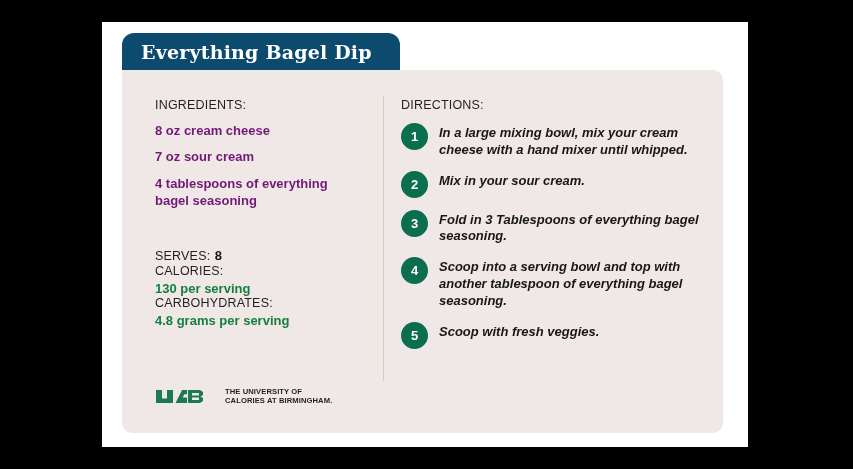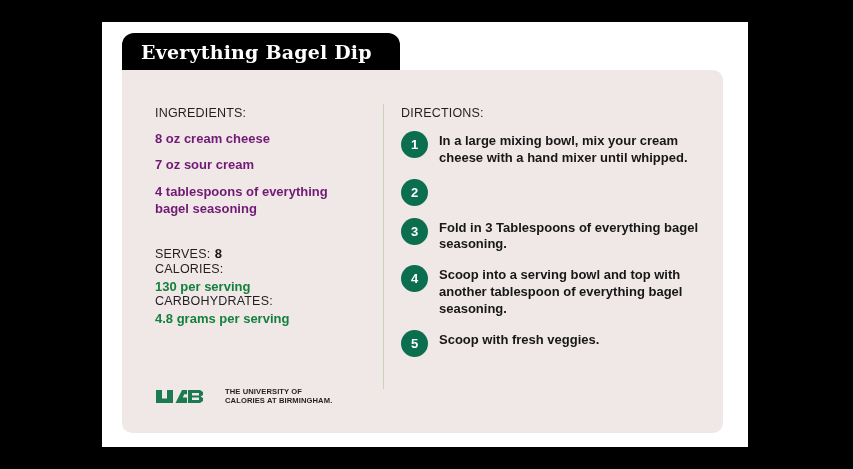--- a/index.html
+++ b/index.html
@@ -26,21 +26,21 @@
     background: #ffffff;
   }
 
   
   .title-tab {
     position: absolute;
     left: 20px;            
     top: 11px;             
     width: 278px;
     height: 37px;
-    background: #000000;
+    background: #0c4a6e;
     border-radius: 12px 12px 0 0;
     display: flex;
     align-items: center;
     padding-left: 19px;
   }
 
   .title-text {
     font-family: "DejaVu Serif", serif;
     font-weight: bold;
     font-size: 19px;
@@ -57,21 +57,21 @@
     width: 601px;          
     height: 363px;         
     background: #f0e7e7;
     border-radius: 0 10px 10px 10px;
   }
 
   
   .columns {
     position: absolute;
     left: 0;
-    top: 12px;
+    top: 4px;
     width: 100%;
     height: 100%;
     display: flex;
   }
 
   .col-left {
     width: 262px;
     padding: 25px 0 0 33px;
     position: relative;
   }
@@ -102,21 +102,21 @@
   .ing-item {
     font-size: 13px;
     font-weight: bold;
     color: #701a75;
     line-height: 1.28;
     margin-top: 10px;
     max-width: 200px;
   }
 
   .meta-block { }
-  .meta-block.first { margin-top: 27px; }
+  .meta-block.first { margin-top: 37px; }
 
   .meta-label {
     font-size: 12.5px;
     font-weight: 400;
     color: #231f20;
     letter-spacing: 0.2px;
   }
 
   .meta-inline-value {
     font-size: 13px;
@@ -156,20 +156,21 @@
     margin-top: 1px;
   }
 
   .step-text {
     font-size: 13px;
     font-weight: bold;
     color: #171717;
     line-height: 1.30;
     padding-top: 3px;
     max-width: 288px;
+    font-style: italic;
   }
 
   
   .logo {
     position: absolute;
     left: 33px;
     top: 318px;
     display: flex;
     align-items: center;
   }
@@ -230,20 +231,21 @@
 
         <div class="steps">
 
           <div class="step">
             <div class="step-num">1</div>
             <div class="step-text">In a large mixing bowl, mix your cream cheese with a hand mixer until whipped.</div>
           </div>
 
           <div class="step">
             <div class="step-num">2</div>
+            <div class="step-text">Mix in your sour cream.</div>
           </div>
 
           <div class="step">
             <div class="step-num">3</div>
             <div class="step-text">Fold in 3 Tablespoons of everything bagel seasoning.</div>
           </div>
 
           <div class="step">
             <div class="step-num">4</div>
             <div class="step-text">Scoop into a serving bowl and top with another tablespoon of everything bagel seasoning.</div>

